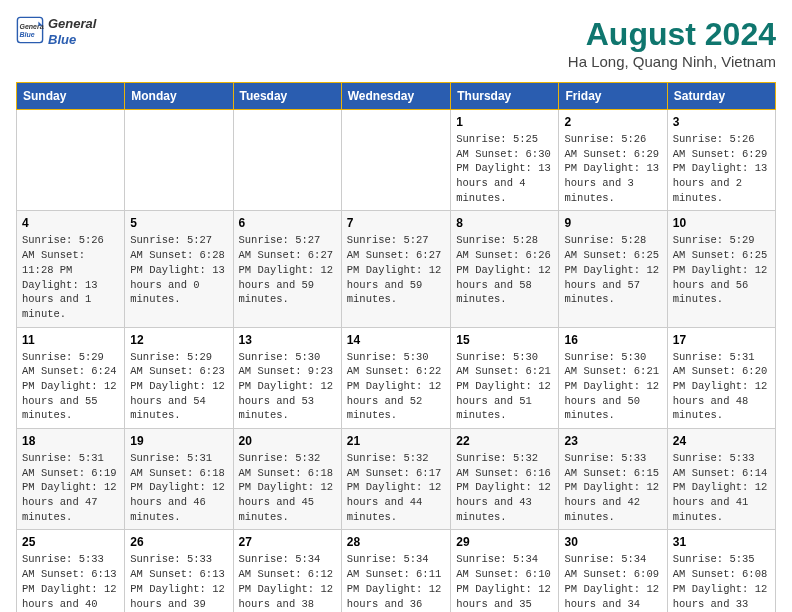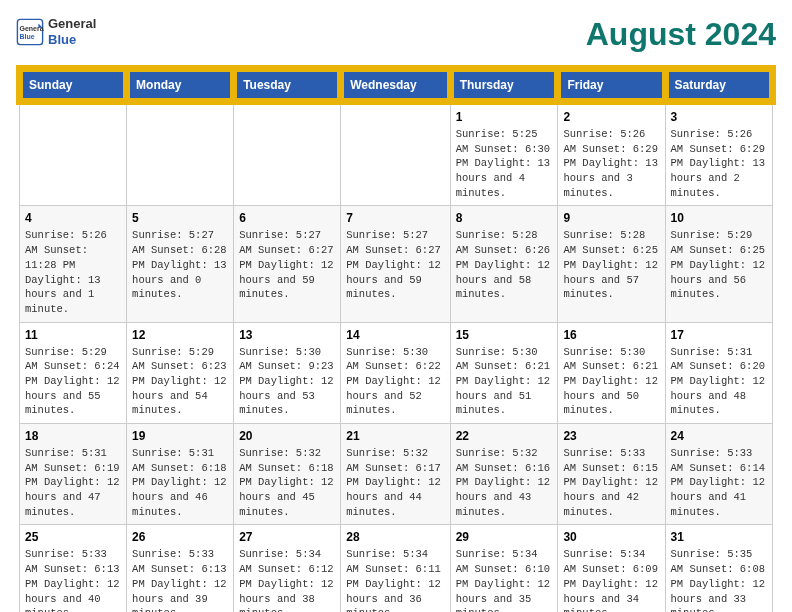--- a/index.html
+++ b/index.html
@@ -11,21 +11,22 @@
       padding: 16px;
     }
     .header-area {
       display: flex;
       justify-content: space-between;
       align-items: flex-start;
       margin-bottom: 12px;
     }
     .logo {
       display: flex;
-      align-items: center;
+      align-items: flex-start;
+      font-style: italic;
     }
     .logo-text {
       display: flex;
       flex-direction: column;
       font-size: 13px;
       font-weight: bold;
       line-height: 1.2;
     }
     .logo-text .general { color: #333; }
     .logo-text .blue { color: #2a5db0; }
@@ -50,21 +51,21 @@
       width: 100%;
       border-collapse: collapse;
       font-size: 11px;
     }
     .calendar thead th {
       background: #2a5db0;
       color: #fff;
       text-align: left;
       padding: 6px 6px;
       font-size: 12px;
-      border: 7px solid #eab308;
+      border: 1px solid #eab308;
     }
     .calendar tbody td {
       border: 1px solid #ccc;
       vertical-align: top;
       padding: 5px 5px;
       width: 113px;
       min-height: 80px;
       background: #fff;
     }
     .calendar tbody tr:nth-child(even) td {
@@ -97,20 +98,21 @@
       <text x="5" y="30" font-size="10" font-weight="bold" fill="#2a5db0" font-family="Arial">Blue</text>
       <polygon points="32,8 38,14 32,14" fill="#2a5db0"></polygon>
     </svg>
     <div class="logo-text">
       <span class="general">General</span>
       <span class="blue">Blue</span>
     </div>
   </div>
   <div class="title-area">
     <div class="month-title">August 2024</div>
+    <div class="location">Ha Long, Quang Ninh, Vietnam</div>
   </div>
 </div>
 
 <table class="calendar">
   <thead>
     <tr>
     <th>Sunday</th>
         <th>Monday</th>
         <th>Tuesday</th>
         <th>Wednesday</th>

